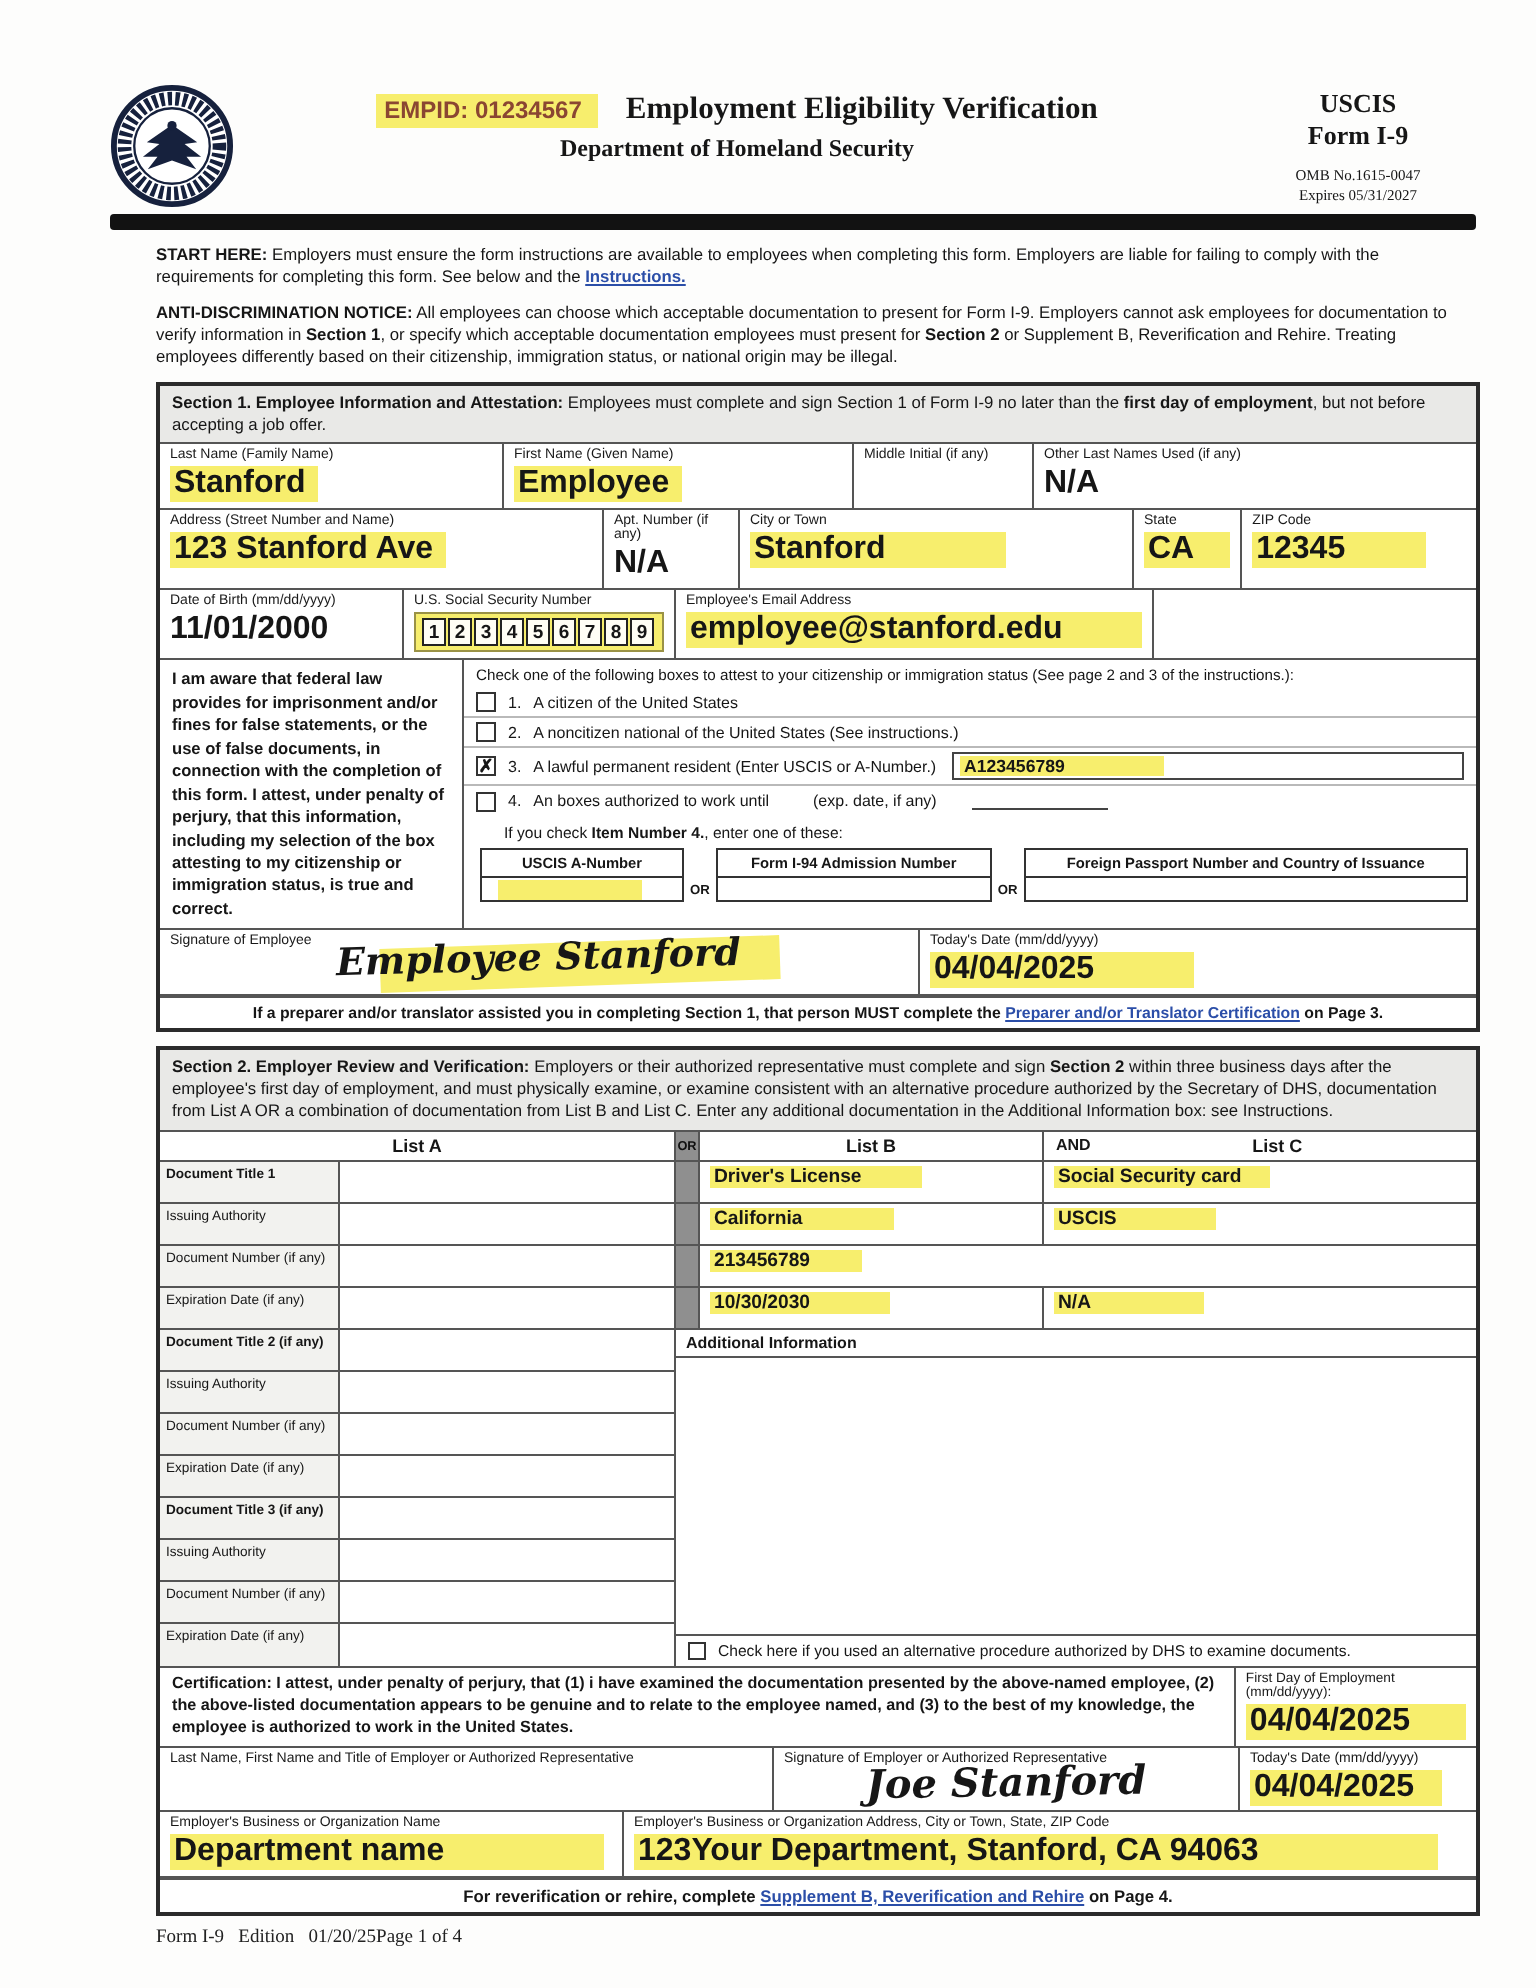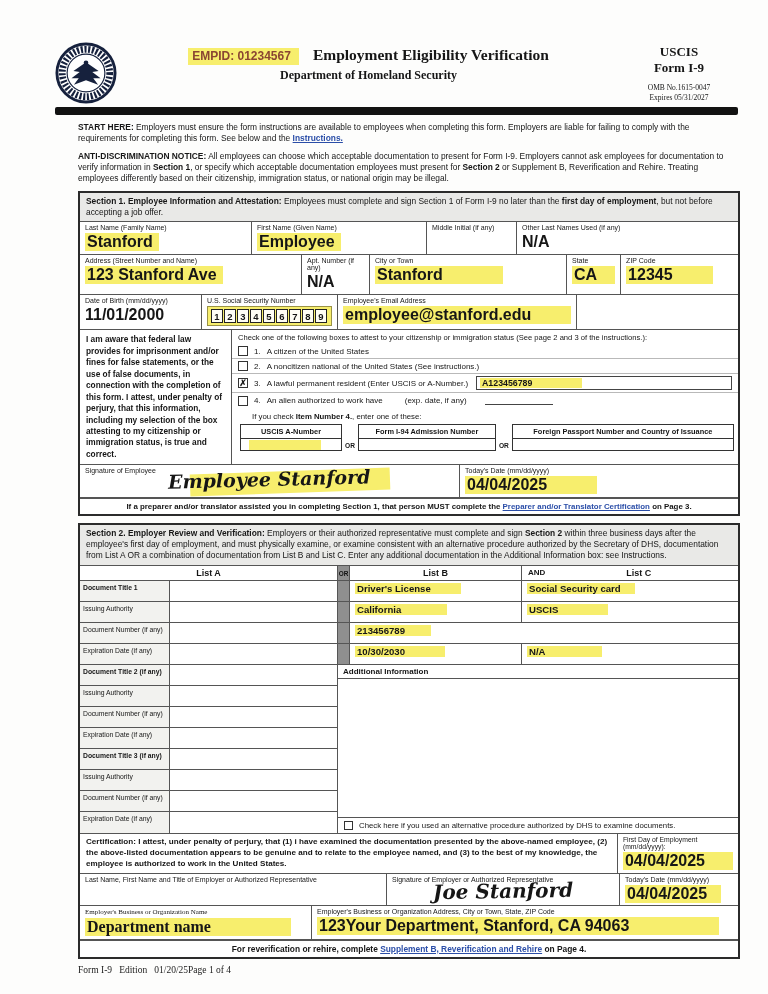--- a/index.html
+++ b/index.html
@@ -106,21 +106,21 @@
 
   .cert-left { flex:1; border-right:1px solid #555; padding:3px 6px; font-size:8.1px; font-weight:bold; line-height:1.35; }
   .cert-right { flex:0 0 118px; padding:2px 5px; }
   .cert-right .lbl { font-size:6.8px; }
 
   .emp-c1 { flex:0 0 307px; border-right:1px solid #555; padding:2px 5px 3px; }
   .emp-c2 { flex:1; border-right:1px solid #555; padding:2px 5px 0; text-align:left; }
   .emp-c3 { flex:0 0 118px; padding:2px 5px; }
   .script2 { font-family:"DejaVu Serif", serif; font-style:italic; font-weight:bold; font-size:20px;
     display:block; text-align:center; margin-top:-4px; transform:rotate(-1deg); }
-  .biz-c1 { flex:0 0 232px; border-right:1px solid #555; padding:2px 5px 3px;font-family:Liberation Serif, serif; }
+  .biz-c1 { flex:0 0 232px; border-right:1px solid #555; padding:2px 5px 3px; }
   .biz-c2 { flex:1; padding:2px 5px 3px; }
   .rehire { border-top:1px solid #555; text-align:center; font-size:8.4px; font-weight:bold; padding:3px; }
 
   .footer { margin:6px 30px 0 78px; display:flex; 
     font-family:"Liberation Serif", serif; font-size:9.5px; color:#222; }
 </style>
 </head>
 <body>
 
 <div class="hdr">
@@ -258,21 +258,21 @@
               <span>✗</span>
             </span>
           <span class="cnum">3.</span>
           <span>A lawful permanent resident (Enter USCIS or A-Number.)</span>
           <span class="anum-box"><span class="hl" style="padding-right:50px">A123456789</span></span>
         </div>
 
         <div class="citem">
           <span class="cbox"></span>
           <span class="cnum">4.</span>
-          <span>An alien authorized to work have</span>
+          <span>An boxes authorized to work until</span>
           <span class="exp-note">(exp. date, if any)</span>
           <span class="exp-line"></span>
         </div>
 
         <div class="enter-line">
           <span>If you check</span>
           <b>Item Number 4.</b><span>, enter one of these:</span>
         </div>
 
         <div class="obox-row">

